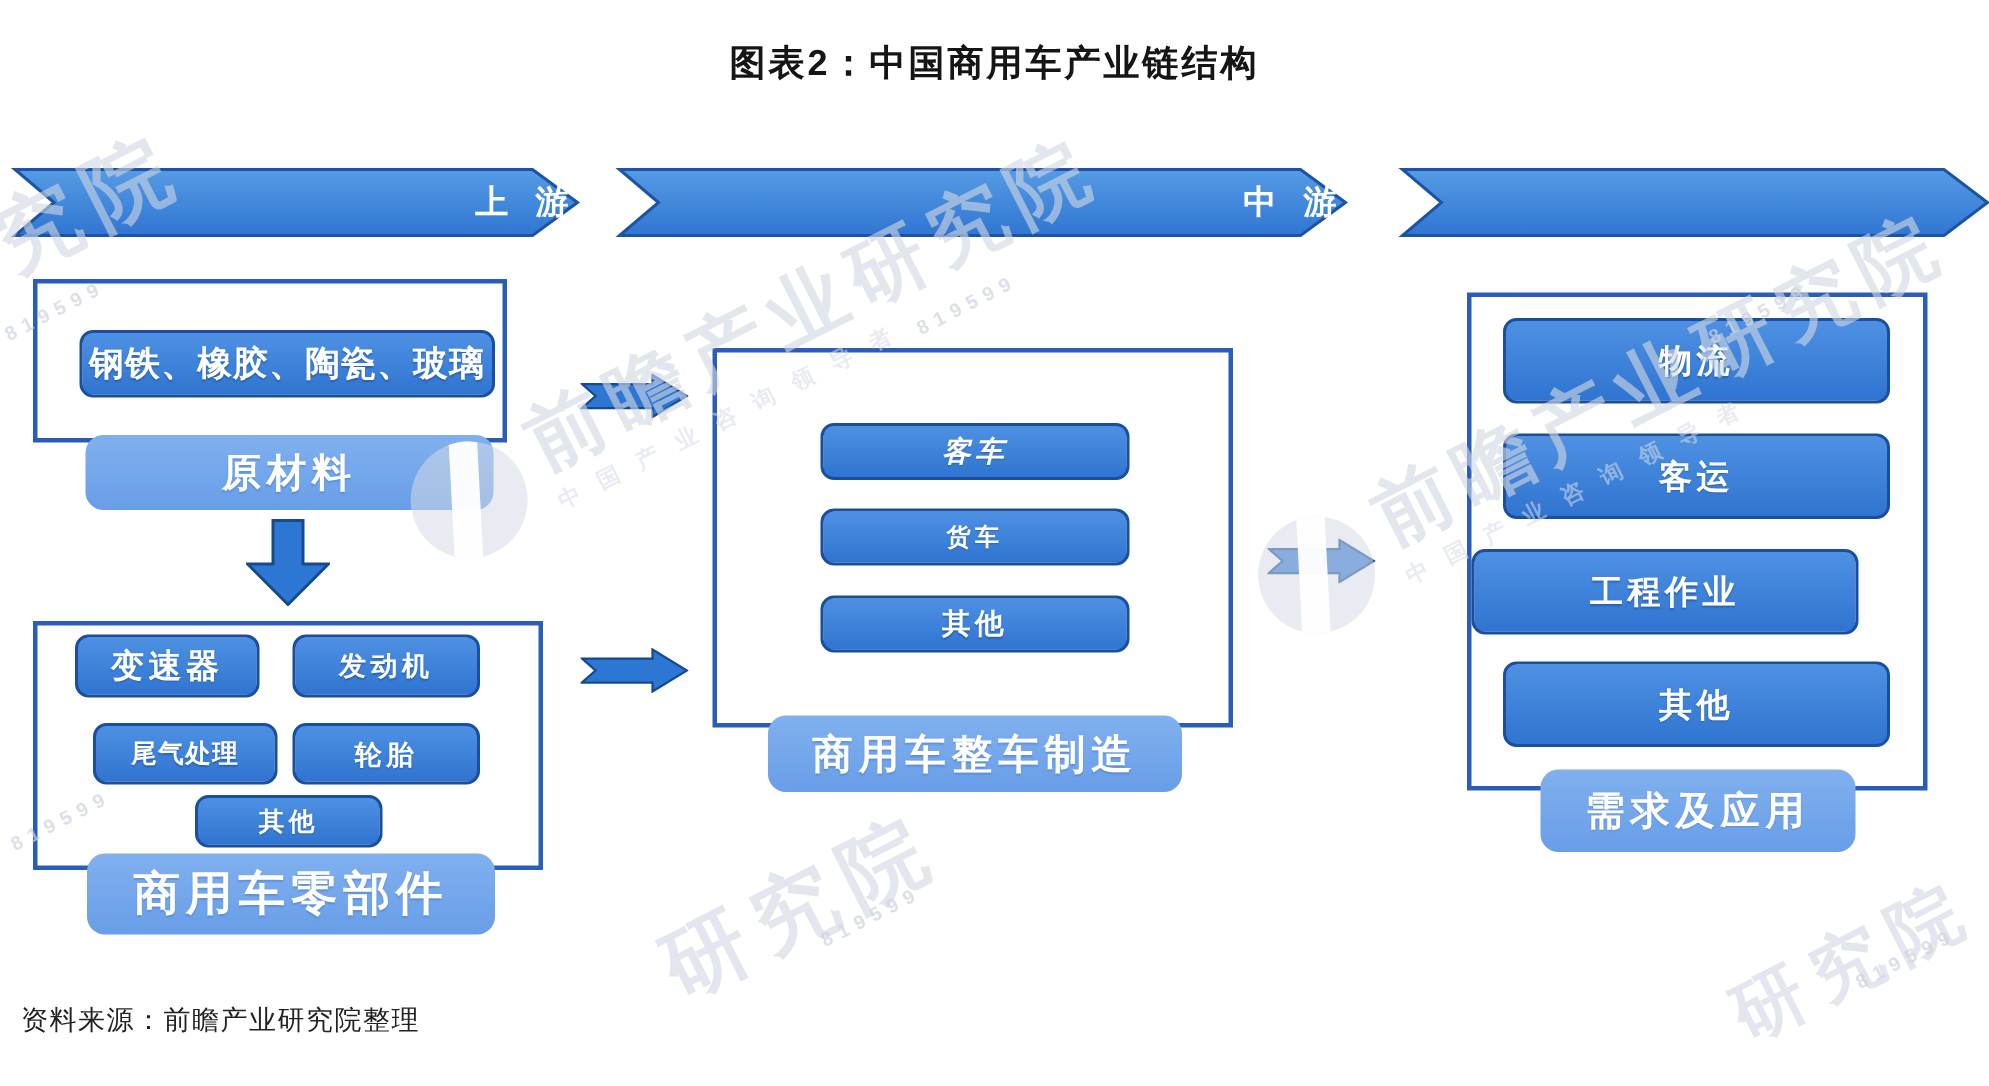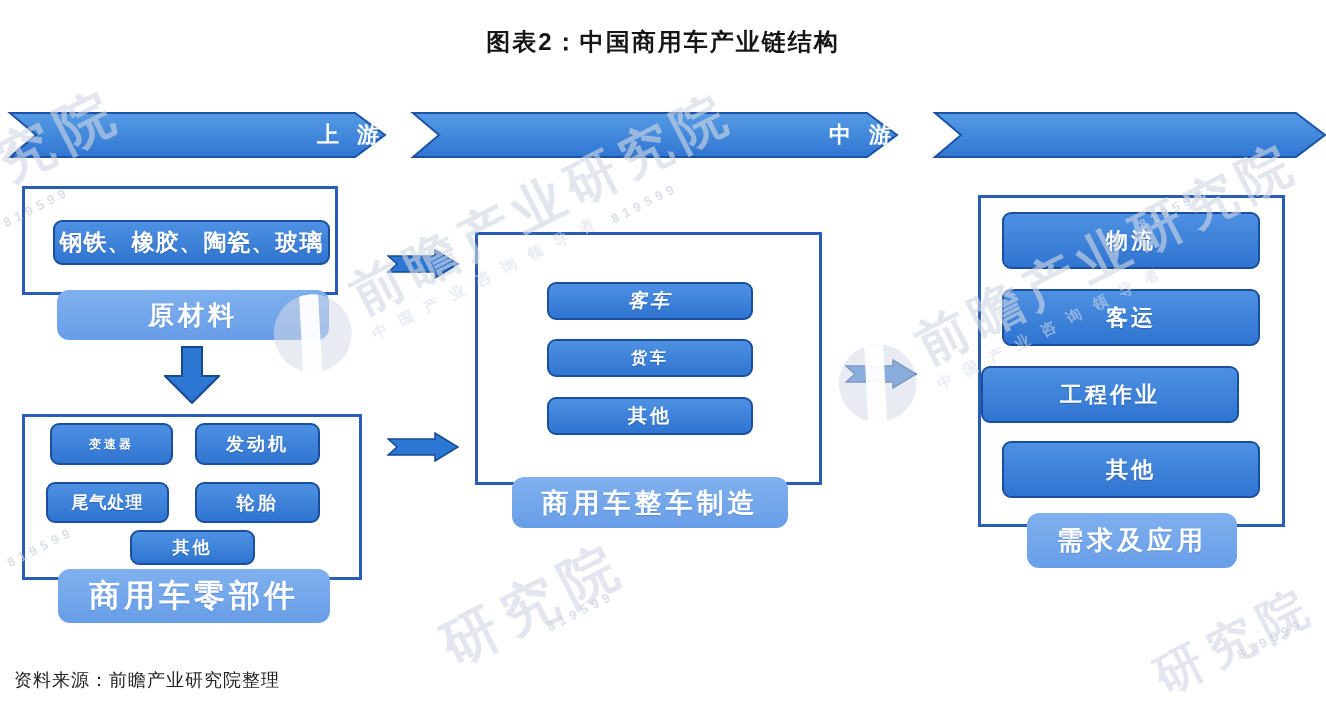--- a/index.html
+++ b/index.html
@@ -64,23 +64,23 @@
 
   <div class="obox" style="left:22px;top:186px;width:316px;height:109px;"></div>
   <div class="btn" style="left:53px;top:220px;width:277px;height:45px;font-size:23px;letter-spacing:1px;">钢铁、橡胶、陶瓷、玻璃</div>
   <div class="lbl" style="left:57px;top:290px;width:272px;height:50px;font-size:26px;text-align:center;">原材料</div>
 
   <svg class="arrow" style="left:164px;top:346px;" width="56" height="58" viewBox="0 0 56 58">
     <polygon points="18,1 38,1 38,30 55,30 28,57 1,30 18,30" fill="#2d77d4" stroke="#17498f" stroke-width="2"></polygon>
   </svg>
 
   <div class="obox" style="left:22px;top:414px;width:340px;height:166px;"></div>
-  <div class="btn" style="left:50px;top:423px;width:123px;height:42px;font-size:12px;">变速器</div>
+  <div class="btn" style="left:50px;top:423px;width:123px;height:42px;font-size:22px;">变速器</div>
   <div class="btn" style="left:195px;top:423px;width:125px;height:42px;font-size:18px;">发动机</div>
-  <div class="btn" style="left:46px;top:482px;width:123px;height:41px;font-size:17px;letter-spacing:1px;">尾气处理</div>
+  <div class="btn" style="left:62px;top:482px;width:123px;height:41px;font-size:17px;letter-spacing:1px;">尾气处理</div>
   <div class="btn" style="left:195px;top:482px;width:125px;height:41px;font-size:18px;">轮胎</div>
   <div class="btn" style="left:130px;top:530px;width:125px;height:35px;font-size:17px;">其他</div>
   <div class="lbl" style="left:58px;top:569px;width:272px;height:54px;font-size:31px;">商用车零部件</div>
 
   <svg class="arrow" style="left:387px;top:249px;" width="72" height="30" viewBox="0 0 72 30">
     <polygon points="1,7 48,7 48,1 71,15 48,29 48,23 1,23 10,15" fill="#2d77d4" stroke="#17498f" stroke-width="1.5"></polygon>
   </svg>
   <svg class="arrow" style="left:387px;top:432px;" width="72" height="30" viewBox="0 0 72 30">
     <polygon points="1,7 48,7 48,1 71,15 48,29 48,23 1,23 10,15" fill="#2d77d4" stroke="#17498f" stroke-width="1.5"></polygon>
   </svg>

